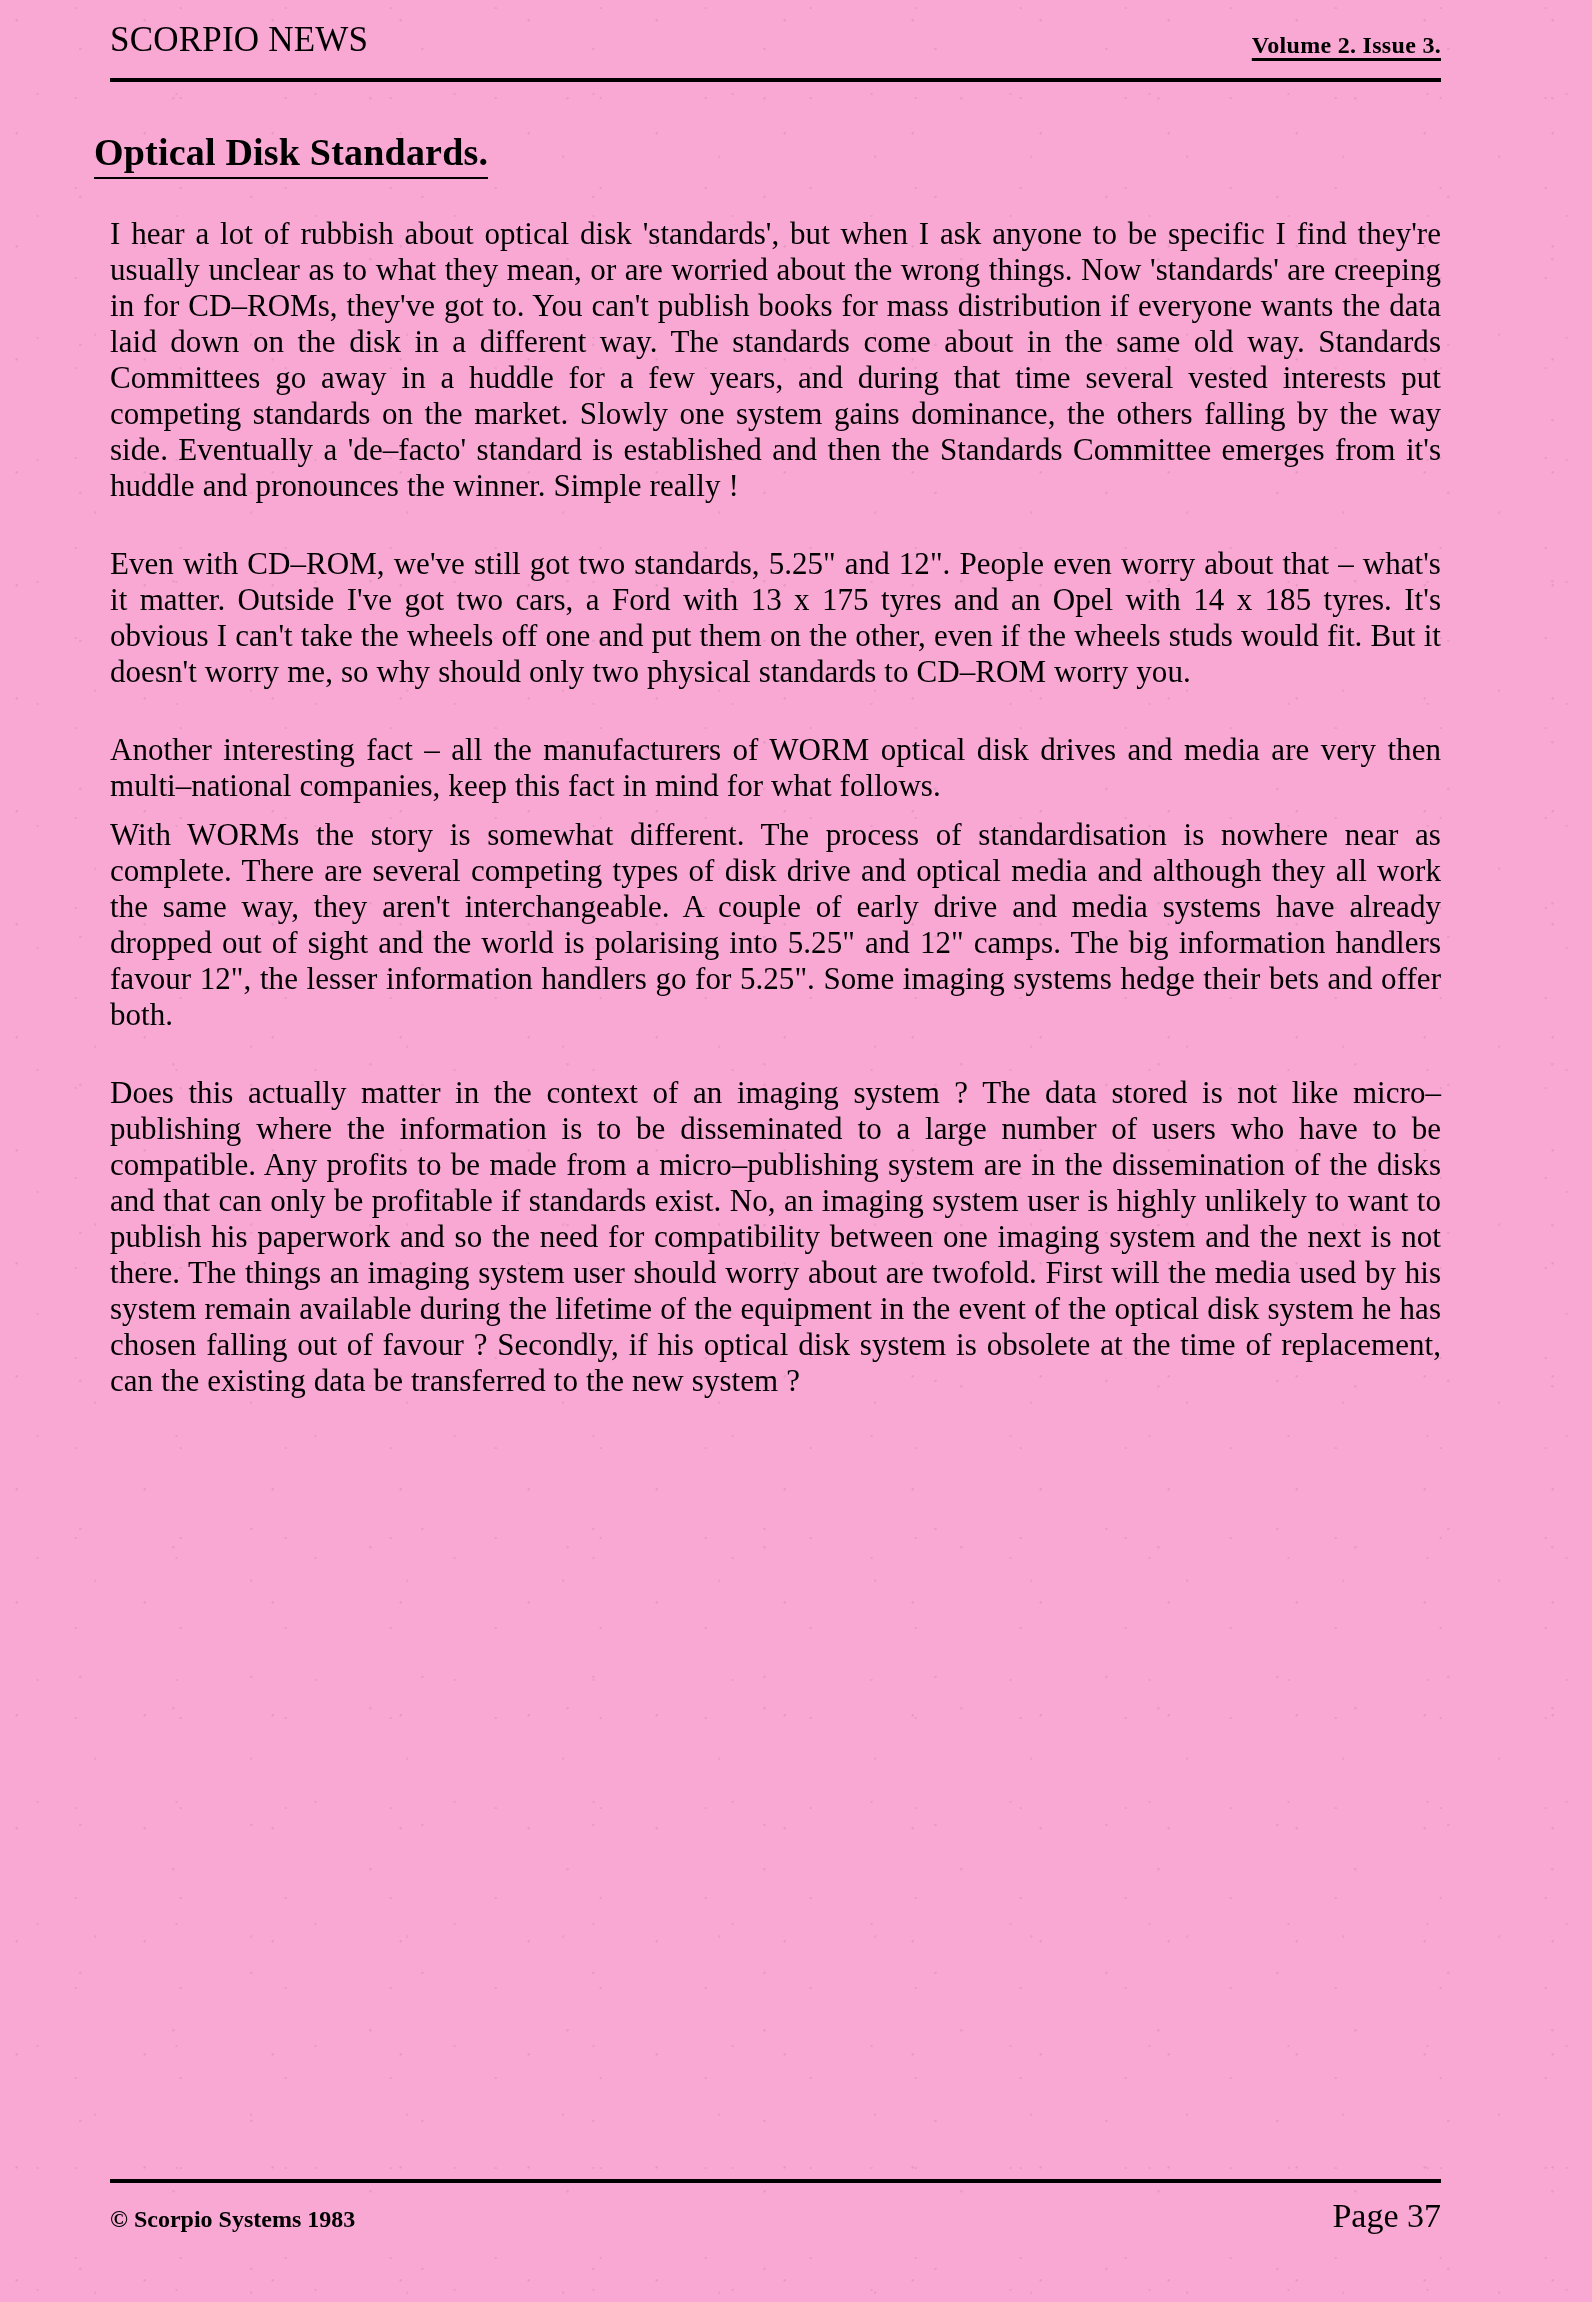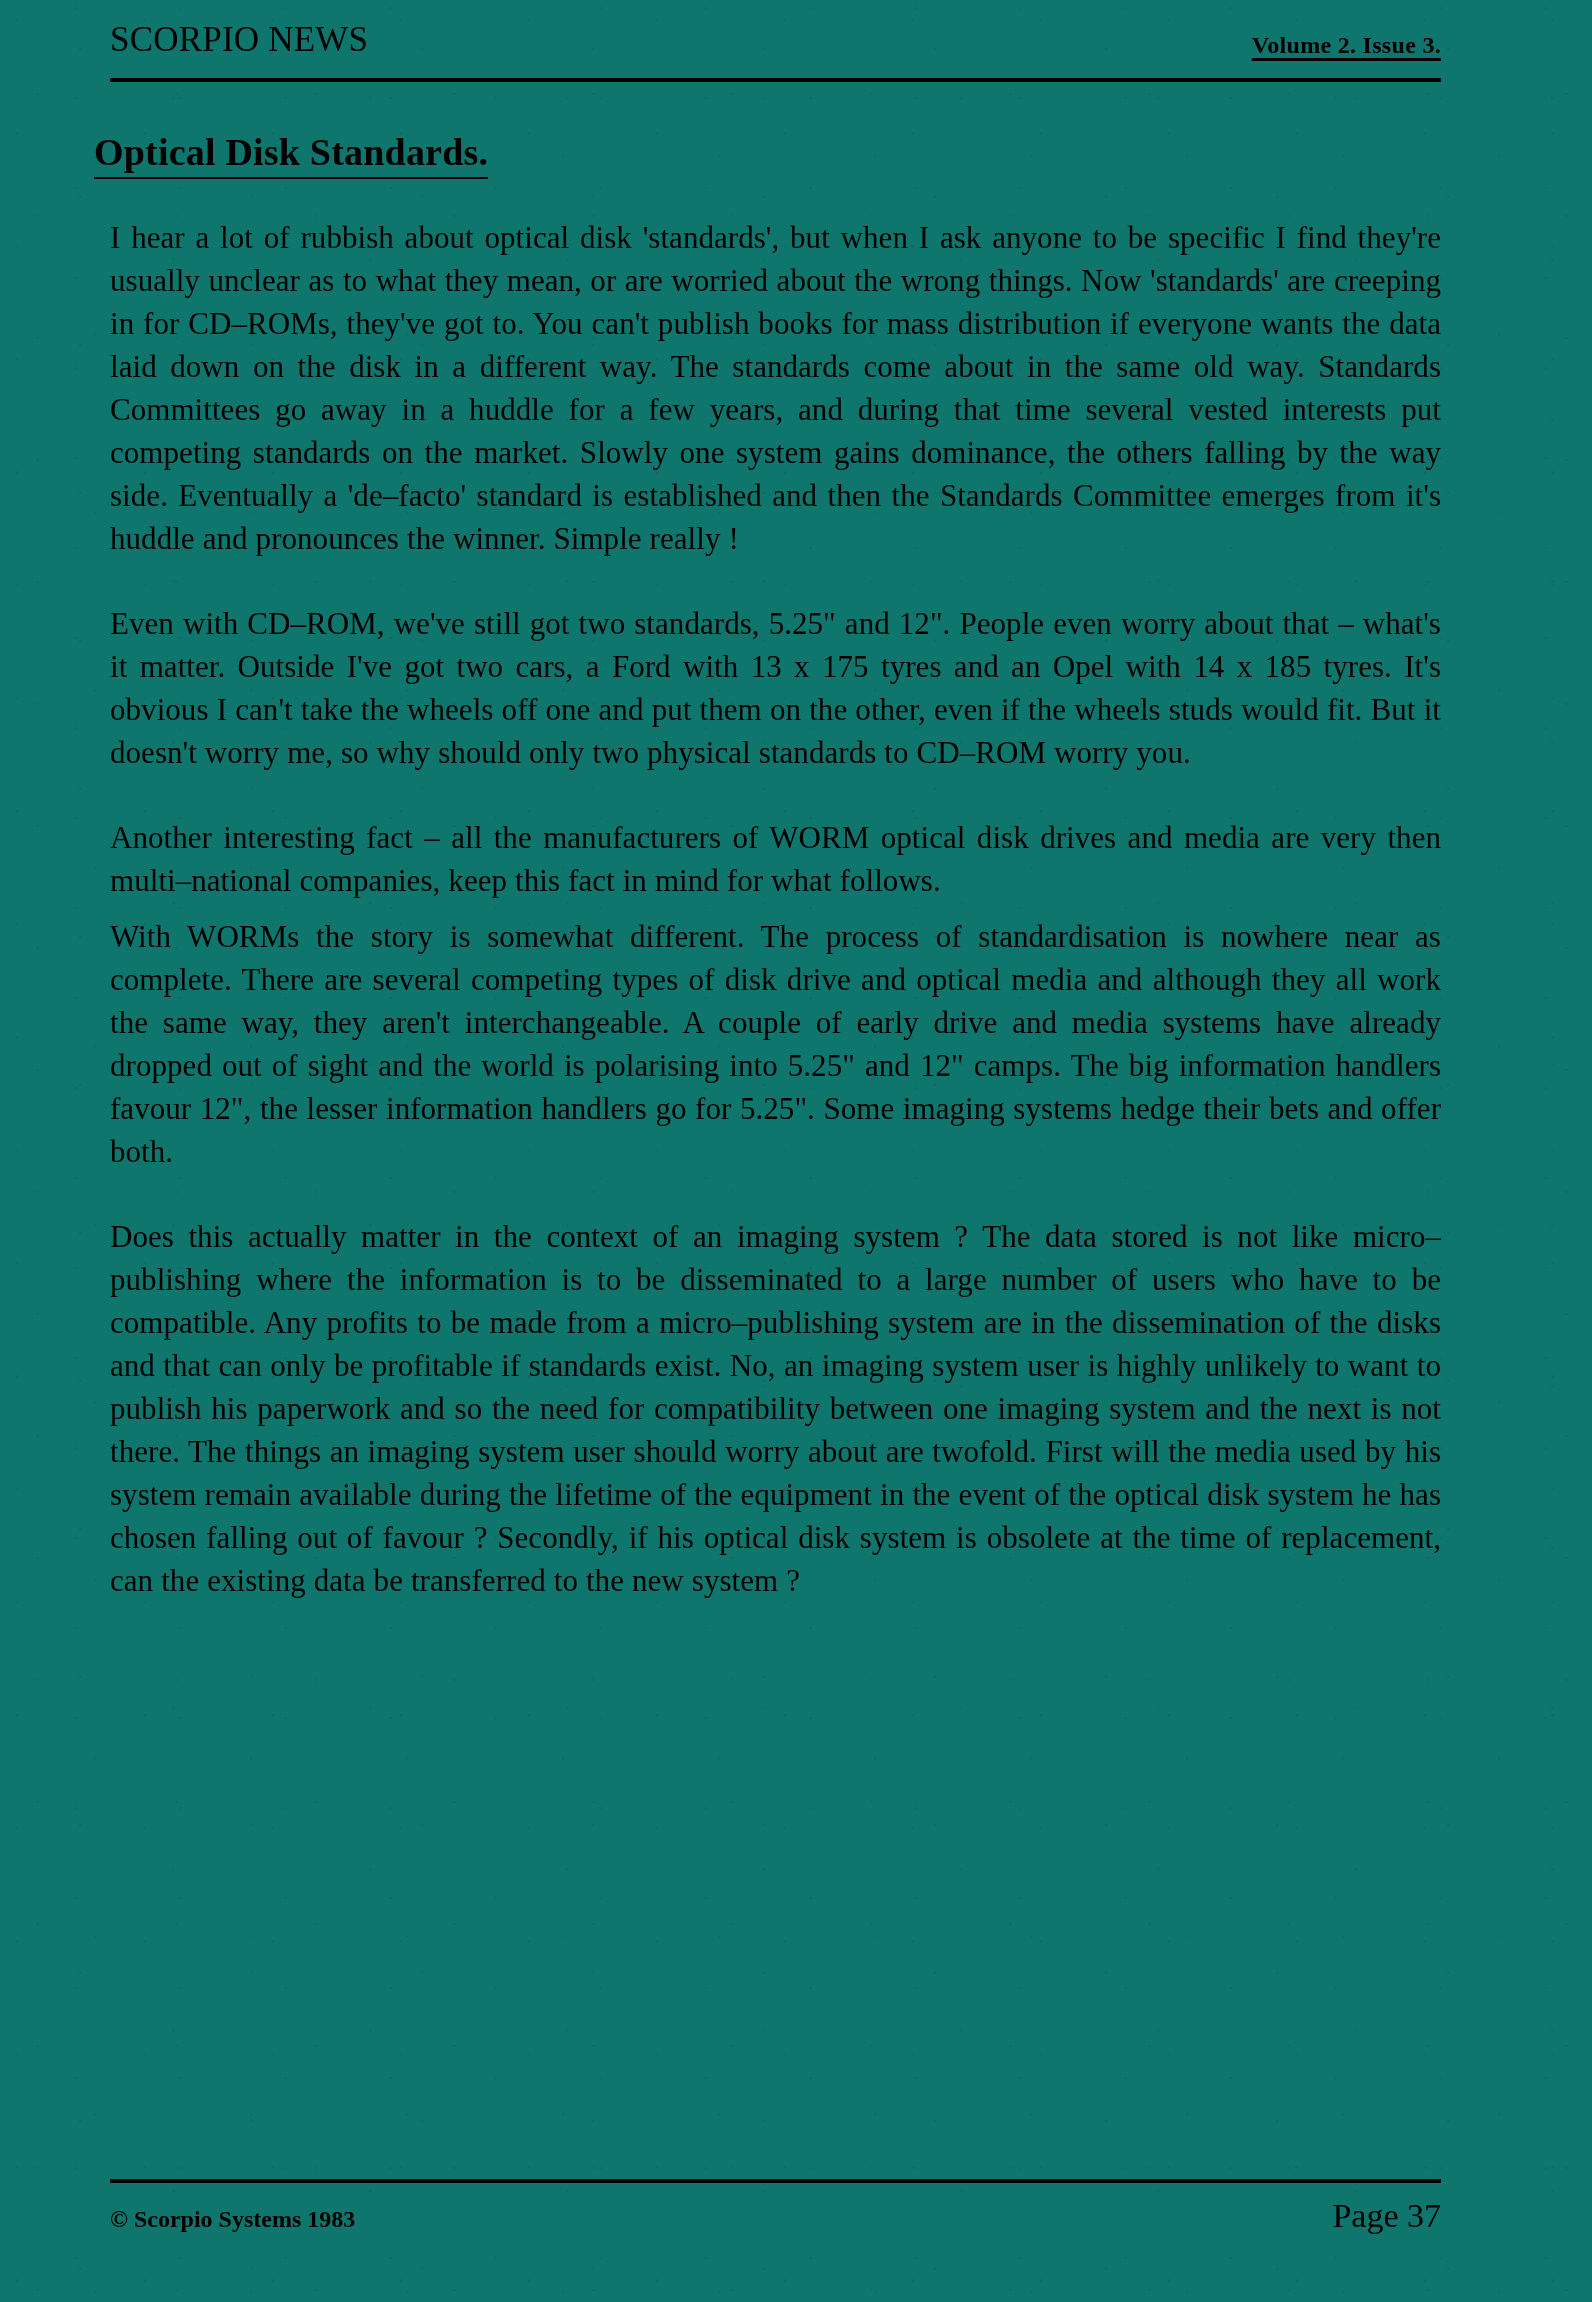--- a/index.html
+++ b/index.html
@@ -18,21 +18,21 @@
   }
 
   
   .page {
     position: absolute;
     left: 0; top: 0;
     width: 1592px;
     height: 2303px;
     box-sizing: border-box;
     padding: 0;
-    background: #0f766e;
+    background: #f9a8d4;
   }
 
   
   .scan-noise {
     position: absolute;
     left: 0; top: 0;
     width: 1592px;
     height: 2303px;
     pointer-events: none;
     opacity: .50;
@@ -98,21 +98,21 @@
 
   
   .column {
     position: absolute;
     left: 110px;
     top: 216px;
     width: 1331px;
   }
   .para {
     font-size: 31px;
-    line-height: 43px;
+    line-height: 36px;
     text-align: justify;
     text-justify: inter-word;
     margin: 0 0 0 0;
     letter-spacing: 0.05px;
     word-spacing: 0.2px;
   }
   .gap-lg { height: 42px; }
   .gap-sm { height: 13px; }
 
   

